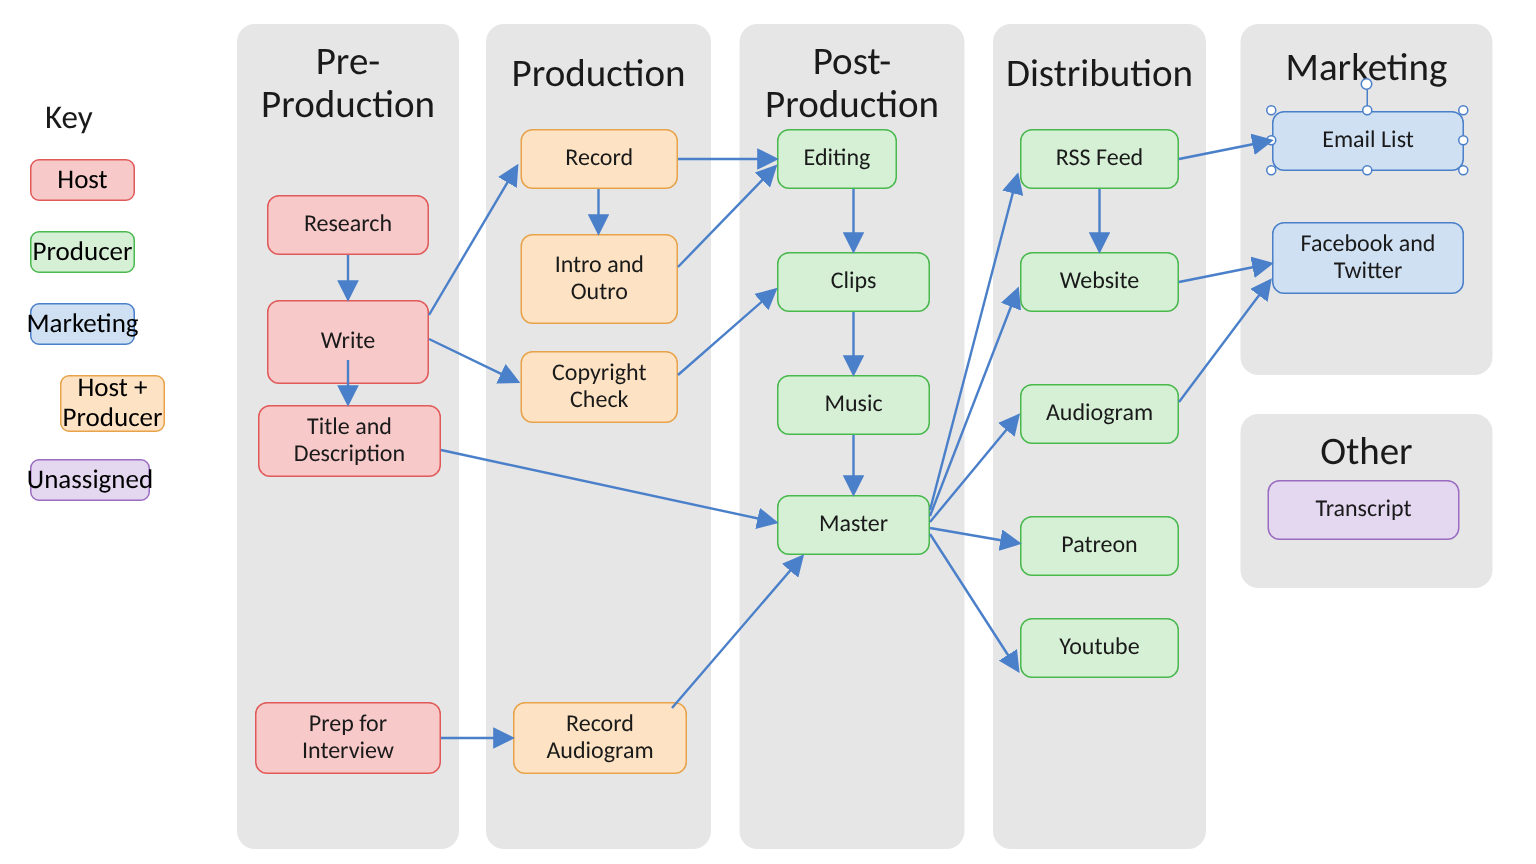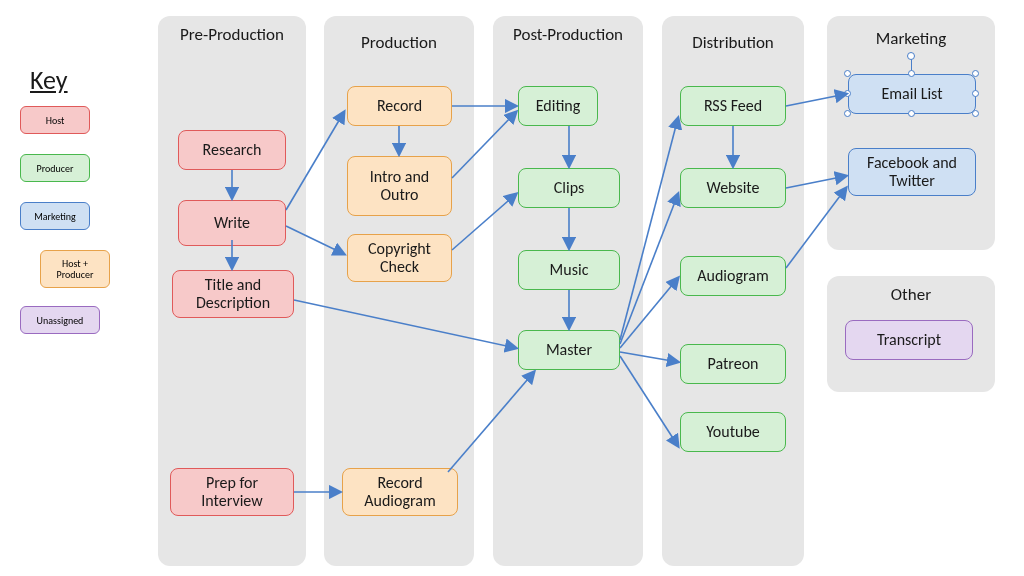--- a/index.html
+++ b/index.html
@@ -12,21 +12,21 @@
     overflow: hidden;
   }
   .column {
     position: absolute;
     background: #e6e6e6;
     border-radius: 12px;
   }
   .col-title {
     position: absolute;
     text-align: center;
-    font-size: 17px;
+    font-size: 26px;
     color: #1a1a1a;
     width: 100%;
     line-height: 1.1;
   }
   .node {
     position: absolute;
     border-radius: 8px;
     border-width: 1.5px;
     border-style: solid;
     display: flex;
@@ -38,33 +38,32 @@
     line-height: 1.15;
     padding: 2px 4px;
   }
   .host      { background: #f7c9c9; border-color: #e05a5a; }
   .producer  { background: #d6f0d6; border-color: #49b84d; }
   .marketing { background: #cfe0f3; border-color: #4a7fc9; }
   .hostprod  { background: #fde3c3; border-color: #e7a24a; }
   .unassigned{ background: #e4d7f0; border-color: #9a6bc0; }
   .key-title {
     position: absolute;
-    font-size: 26px;
-    text-decoration: underline;
+    font-size: 22px;
     color: #1a1a1a;
   }
   .key-item {
     position: absolute;
     border-radius: 6px;
     border-width: 1.5px;
     border-style: solid;
     display: flex;
     align-items: center;
     justify-content: center;
-    font-size: 10px;
+    font-size: 18px;
     line-height: 1.1;
     text-align: center;
     padding: 2px 4px;
   }
   svg.arrows {
     position: absolute;
     left: 0; top: 0;
     width: 1024px;
     height: 576px;
     pointer-events: none;
@@ -112,21 +111,21 @@
   <div class="col-title" style="top:18px;">Distribution</div>
 </div>
 <div class="column" style="left:827px; top:16px;  width:168px; height:234px;">
   <div class="col-title" style="top:14px;">Marketing</div>
 </div>
 <div class="column" style="left:827px; top:276px; width:168px; height:116px;">
   <div class="col-title" style="top:10px;">Other</div>
 </div>
 
 <div class="node host" style="left:178px; top:130px; width:108px; height:40px;">Research</div>
-<div class="node host" style="left:178px; top:200px; width:108px; height:46px;">Write</div>
+<div class="node host" style="left:178px; top:200px; width:108px; height:56px;">Write</div>
 <div class="node host" style="left:172px; top:270px; width:122px; height:48px;">Title and Description</div>
 <div class="node host" style="left:170px; top:468px; width:124px; height:48px;">Prep for Interview</div>
 
 <div class="node hostprod" style="left:347px; top:86px;  width:105px; height:40px;">Record</div>
 <div class="node hostprod" style="left:347px; top:156px; width:105px; height:60px;">Intro and Outro</div>
 <div class="node hostprod" style="left:347px; top:234px; width:105px; height:48px;">Copyright Check</div>
 <div class="node hostprod" style="left:342px; top:468px; width:116px; height:48px;">Record Audiogram</div>
 
 <div class="node producer" style="left:518px; top:86px;  width:80px; height:40px;">Editing</div>
 <div class="node producer" style="left:518px; top:168px; width:102px; height:40px;">Clips</div>

